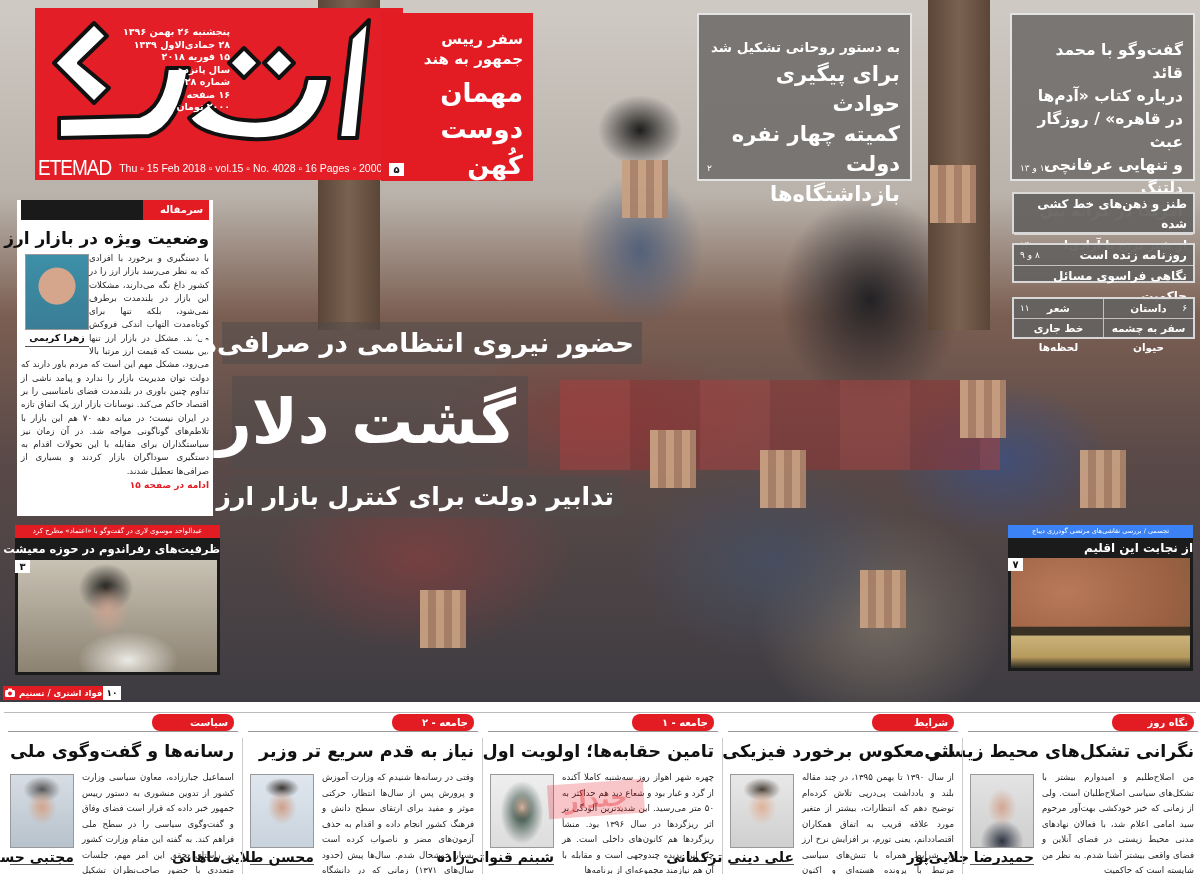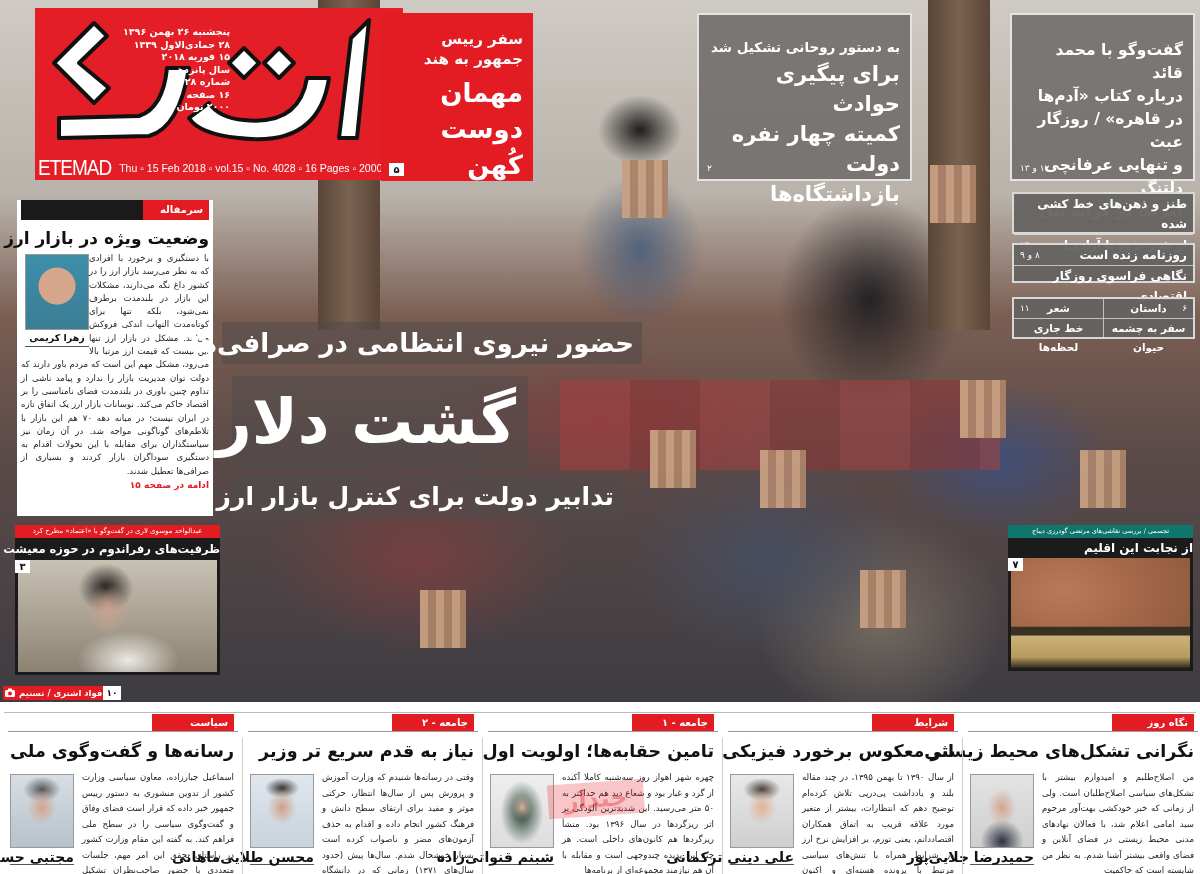--- a/index.html
+++ b/index.html
@@ -109,34 +109,34 @@
 
   
   .head-band { position: absolute; background: rgba(80,74,74,.55); color: #fff; direction: rtl; font-weight: bold;
     white-space: nowrap; text-align: right; }
   #headline-kicker { left: 222px; top: 322px; width: 420px; height: 42px; font-size: 26px; line-height: 42px; padding-right: 8px; }
   #headline-main { left: 232px; top: 376px; width: 296px; height: 92px; font-size: 62px; line-height: 92px; padding-right: 12px; }
   #headline-sub { left: 230px; top: 476px; width: 392px; height: 42px; font-size: 25px; line-height: 42px; padding-right: 8px; }
 
   
   #painting-box { position: absolute; left: 1008px; top: 525px; width: 185px; height: 146px; background: #1b1b1b; }
-  #painting-box .kicker { background: #0f766e; color: #fff; font-size: 6.5px; text-align: center; height: 13px;
+  #painting-box .kicker { background: #3b82f6; color: #fff; font-size: 6.5px; text-align: center; height: 13px;
     line-height: 13px; direction: rtl; white-space: nowrap; overflow: hidden; }
   #painting-box .title { color: #fff; font-size: 12px; font-weight: bold; line-height: 20px; direction: rtl; }
   #painting-box .photo { position: absolute; left: 3px; top: 33px; width: 179px; height: 110px;
     background:
       linear-gradient(180deg, transparent 62%, #3a3124 63%, #3a3124 70%, #c9b27a 71%, #b79a5c 90%, #2c2a22 100%),
       radial-gradient(ellipse at 30% 30%, #b8795a, #9b6142 60%, #7d5a3a); }
 
   
   #bottom { position: absolute; left: 0; top: 702px; width: 1200px; height: 172px; background: #fff; }
   #bottom .topline { position: absolute; left: 4px; right: 4px; top: 10px; border-top: 1px solid #bbb; }
   .col { position: absolute; top: 10px; width: 236px; height: 162px; direction: rtl; }
   .col .tag { position: absolute; right: 4px; top: 2px; background: #e31b23; color: #fff; font-size: 10px;
-    font-weight: bold; padding: 0 6px; height: 17px; line-height: 17px; width: 82px; }
+    font-weight: bold; padding: 0 6px; height: 17px; line-height: 17px; width: 82px; border-radius: 8px; }
   .col .rule { position: absolute; right: 0; left: 6px; top: 19px; border-top: 1px solid #999; }
   .col h3 { position: absolute; right: 4px; top: 26px; font-size: 17.5px; font-weight: bold; white-space: nowrap; line-height: 26px; }
   .col .photo { position: absolute; left: 8px; top: 62px; width: 64px; height: 74px; border: 1px solid #999; }
   .col .byline { position: absolute; left: 8px; top: 138px; width: 64px; font-size: 14px; font-weight: bold;
     text-align: center; border-bottom: 1px solid #555; white-space: nowrap; line-height: 14px; }
   .col p { position: absolute; right: 4px; top: 58px; width: 152px; font-size: 8.6px; line-height: 15.5px;
     text-align: justify; color: #222; }
   .col .vsep { position: absolute; left: 0; top: 26px; bottom: 0; border-left: 1px solid #ccc; }
   .ph-1 { background: radial-gradient(ellipse 20px 24px at 50% 45%, #d3a48a, transparent 72%),
           radial-gradient(ellipse 26px 18px at 50% 20%, #555, transparent 72%), linear-gradient(#d7dde4,#b7c2cc); }
@@ -231,21 +231,21 @@
     <span>از شیر برنج تا آزادی!</span>
     <span class="pg">۱۴</span>
   </div>
 </div>
 
 <div id="box-economy" class="side-box rtl">
   <div class="row">
     <span>روزنامه زنده است</span>
     <span class="pg">۸ و ۹</span>
   </div>
-  <div class="row sep">نگاهی فراسوی روزگار اقتصادی</div>
+  <div class="row sep">نگاهی فراسوی مسائل حاکمیت</div>
 </div>
 
 <div id="box-culture" class="side-box rtl">
   <div class="half">
     <div class="row">
       <span>داستان</span>
       <span class="pg" style="left:auto;right:6px">۶</span>
     </div>
     <div class="row sep">سفر به چشمه حیوان</div>
   </div>

